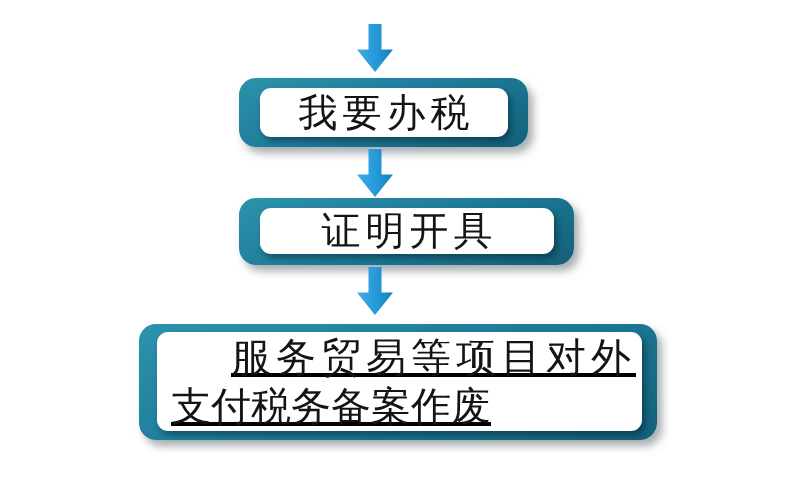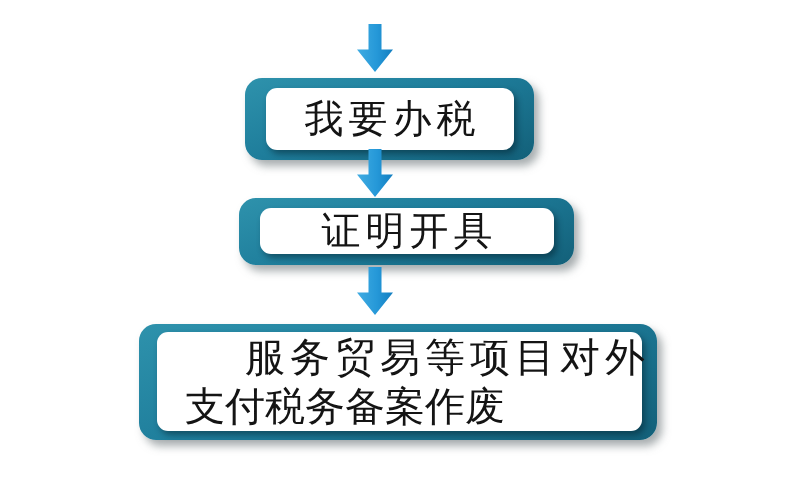--- a/index.html
+++ b/index.html
@@ -22,32 +22,32 @@
   }
   .arrow-1 { left: 357px; top: 24px; }
   .arrow-2 { left: 357px; top: 149px; }
   .arrow-3 { left: 357px; top: 267px; }
   .node {
     position: absolute;
     border-radius: 17px;
     background: linear-gradient(160deg, #2e92ac 0%, #1e7d9b 45%, #136079 100%);
     box-shadow: 5px 6px 9px rgba(95,105,110,0.55);
   }
-  .node-1 { left: 245px; top: 78px;  width: 289px; height: 82px; }
+  .node-1 { left: 239px; top: 78px;  width: 289px; height: 69px; }
   .node-2 { left: 239px; top: 198px; width: 335px; height: 67px; }
   .node-3 { left: 139px; top: 324px; width: 518px; height: 116px; }
   .node-inner {
     position: absolute;
     background: #ffffff;
     border-radius: 11px;
     box-shadow: 3px 4px 6px rgba(0, 25, 35, 0.45);
   }
   .node-1 .node-inner { left: 21px; top: 10px; right: 20px; bottom: 10px; }
   .node-2 .node-inner { left: 21px; top: 10px; right: 20px; bottom: 11px; }
-  .node-3 .node-inner { left: 18px; top: 8px;  right: 15px; bottom: 9px; padding: 1px 0 0 28px; }
+  .node-3 .node-inner { left: 18px; top: 8px;  right: 15px; bottom: 9px; padding: 1px 0 0 14px; text-decoration: underline; }
   .node-inner.centered {
     display: flex;
     align-items: center;
     justify-content: center;
   }
   .node-label {
     font-size: 39px;
     letter-spacing: 5px;
     padding-left: 5px;
     color: #141414;

